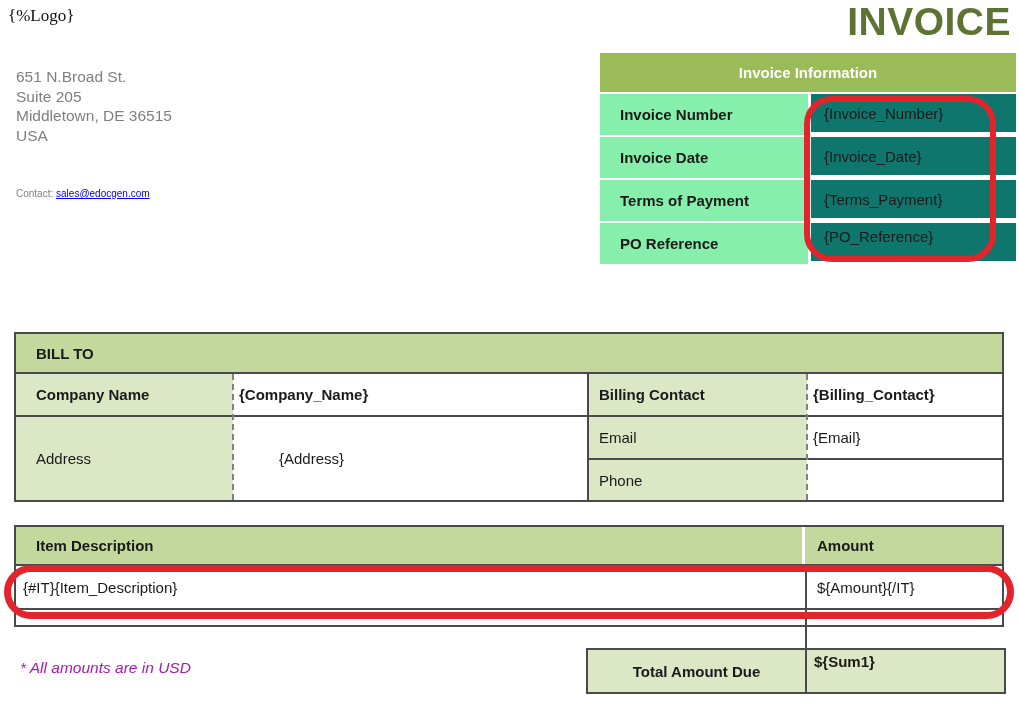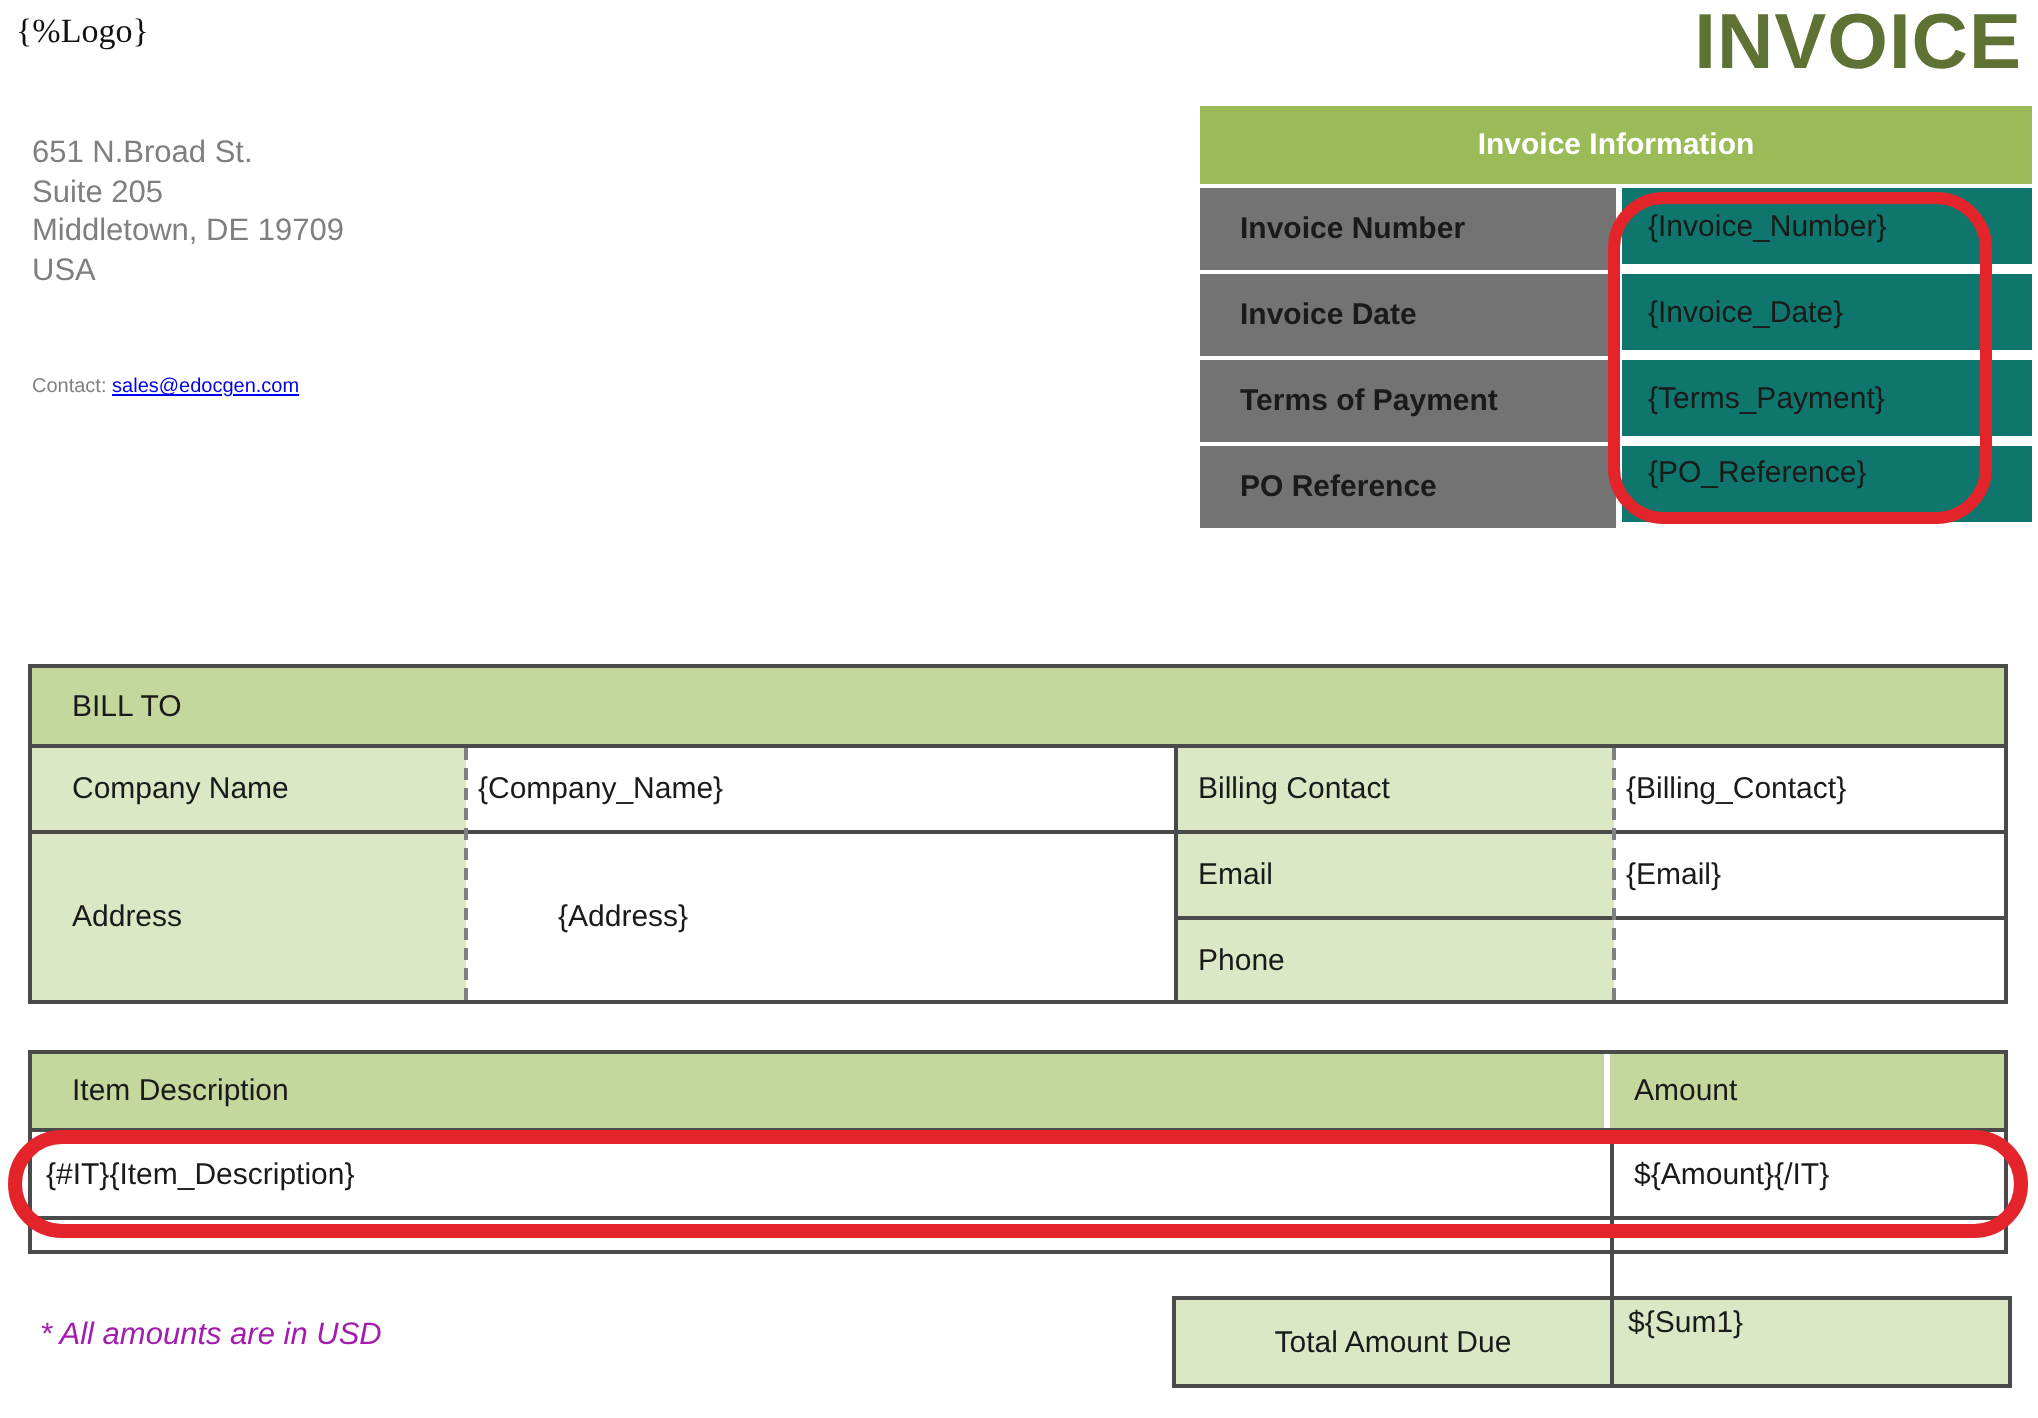--- a/index.html
+++ b/index.html
@@ -3,34 +3,34 @@
 <meta charset="utf-8">
 <style>
   * { margin:0; padding:0; box-sizing:border-box; }
   html,body { background:#fff; }
   .page {
     position:relative; width:1019px; height:709px; background:#ffffff;
     font-family:"Liberation Sans", sans-serif; color:#1a1a1a; overflow:hidden;
   }
   .abs { position:absolute; }
   .flexc { display:flex; align-items:center; }
-  .b { font-weight:normal; }
+  .b { font-weight:bold; }
 
   
   .logo-ph { left:8px; top:6px; font-family:"Liberation Serif", serif; font-size:17px; color:#111; }
   .doc-title { right:8px; top:0px; font-size:39px; font-weight:bold; color:#5E7233; letter-spacing:0.5px; }
   .sender { left:16px; top:67px; font-size:15.5px; line-height:19.5px; color:#7F7F7F; }
   .contact { left:16px; top:188px; font-size:10px; color:#7F7F7F; }
   .contact a { color:#0000EE; text-decoration:underline; }
 
   
   .ii-header { left:600px; top:53px; width:416px; height:39px; background:#9ABB58;
                color:#ffffff; font-weight:bold; font-size:15px; display:flex;
                align-items:center; justify-content:center; }
-  .ii-label { left:600px; width:208px; height:41px; background:#737373;
+  .ii-label { left:600px; width:208px; height:41px; background:#86efac;
               font-weight:bold; font-size:15px; padding-left:20px; }
   .ii-value { left:811px; width:205px; height:38px; background:#0f766e;
               font-size:15px; padding-left:13px; }
   .ii-value.topalign { align-items:flex-start; padding-top:5px; }
 
   
   .tbl { border:2px solid #4A4A4A; background:#ffffff; }
   .line { position:absolute; background:#4A4A4A; }
   .dash { position:absolute; width:0; border-left:2px dashed #808080; }
   .cellbg-label { position:absolute; background:#DCE7C5; }
@@ -48,21 +48,21 @@
 
 <div class="page">
 
   <div class="abs logo-ph">{%Logo}</div>
 
   <div class="abs doc-title">INVOICE</div>
 
   <div class="abs sender">
     <div>651 N.Broad St.</div>
     <div>Suite 205</div>
-    <div>Middletown, DE 19709</div>
+    <div>Middletown, DE 36515</div>
     <div>USA</div>
   </div>
 
   <div class="abs contact">
     <span>Contact:</span>
     <span> </span>
     <a href="#">sales@edocgen.com</a>
   </div>
 
   <div class="abs ii-header">Invoice Information</div>

